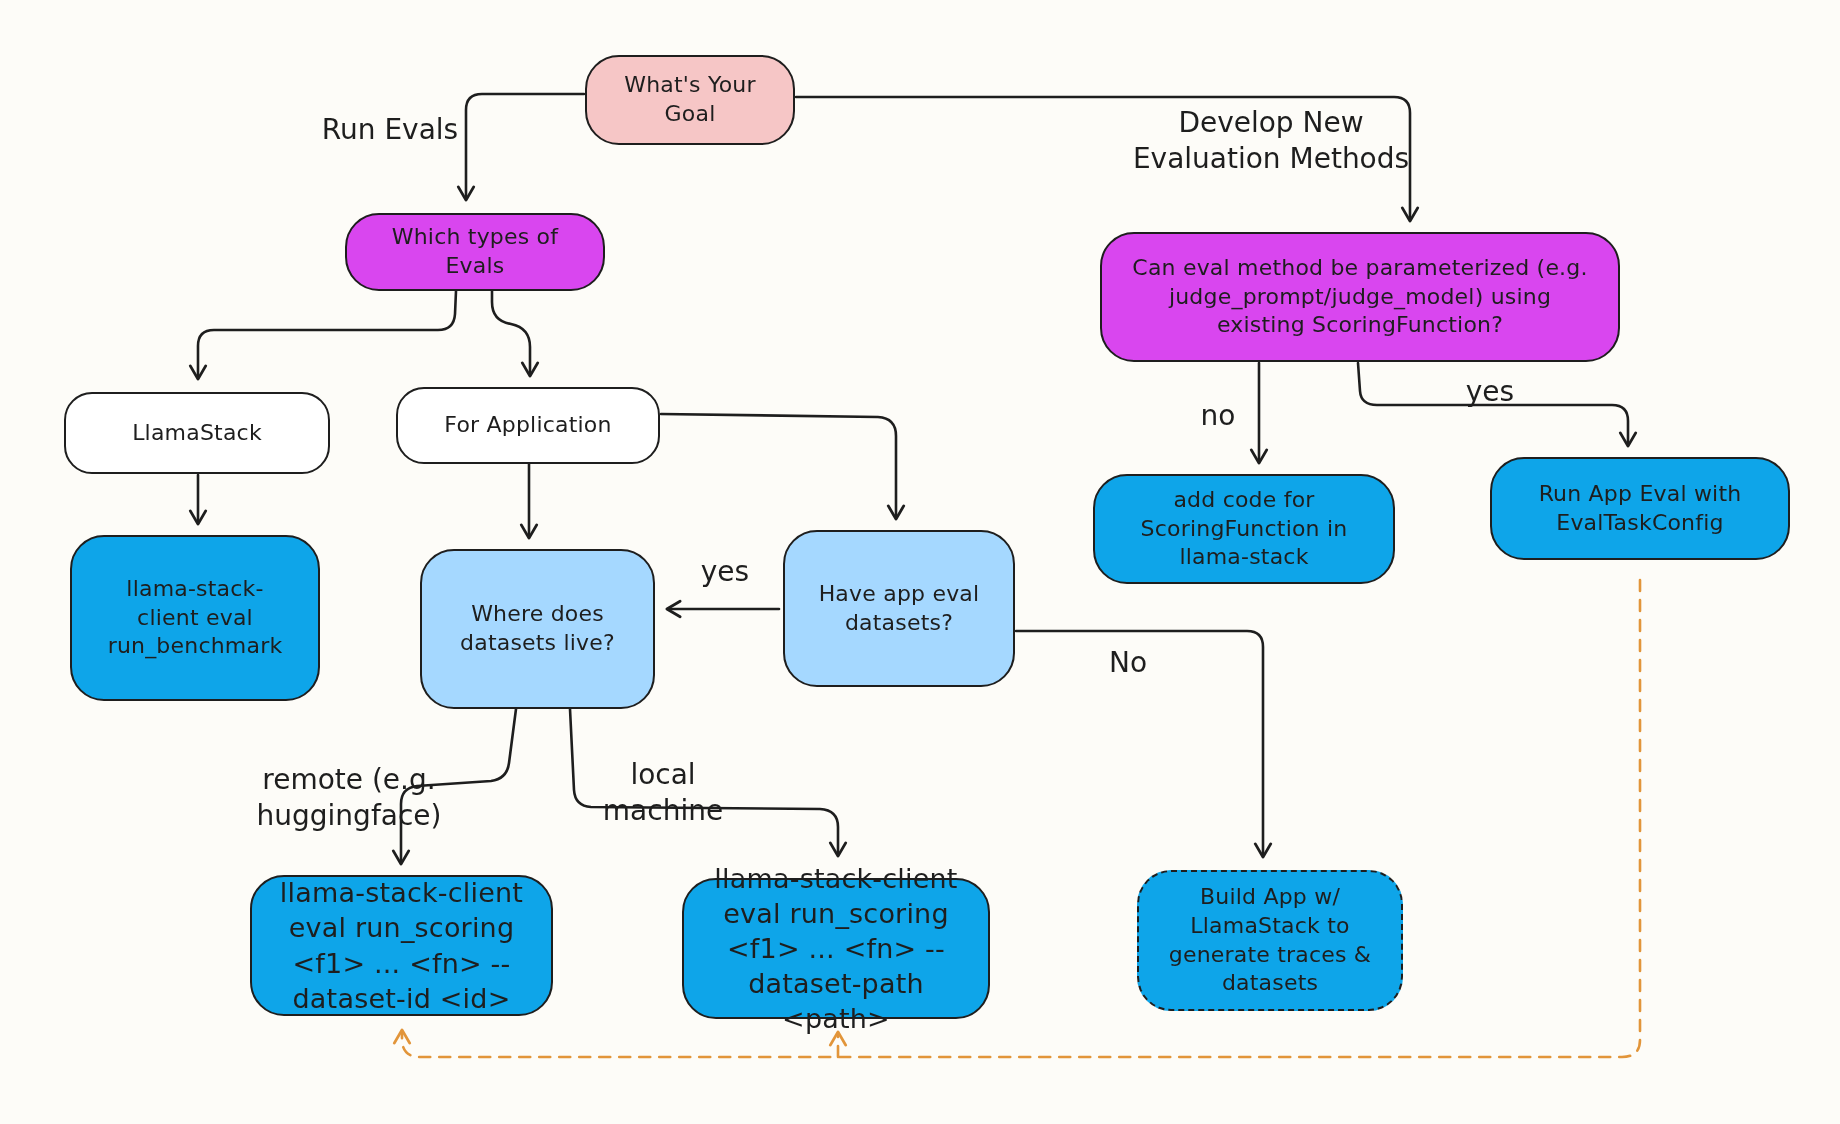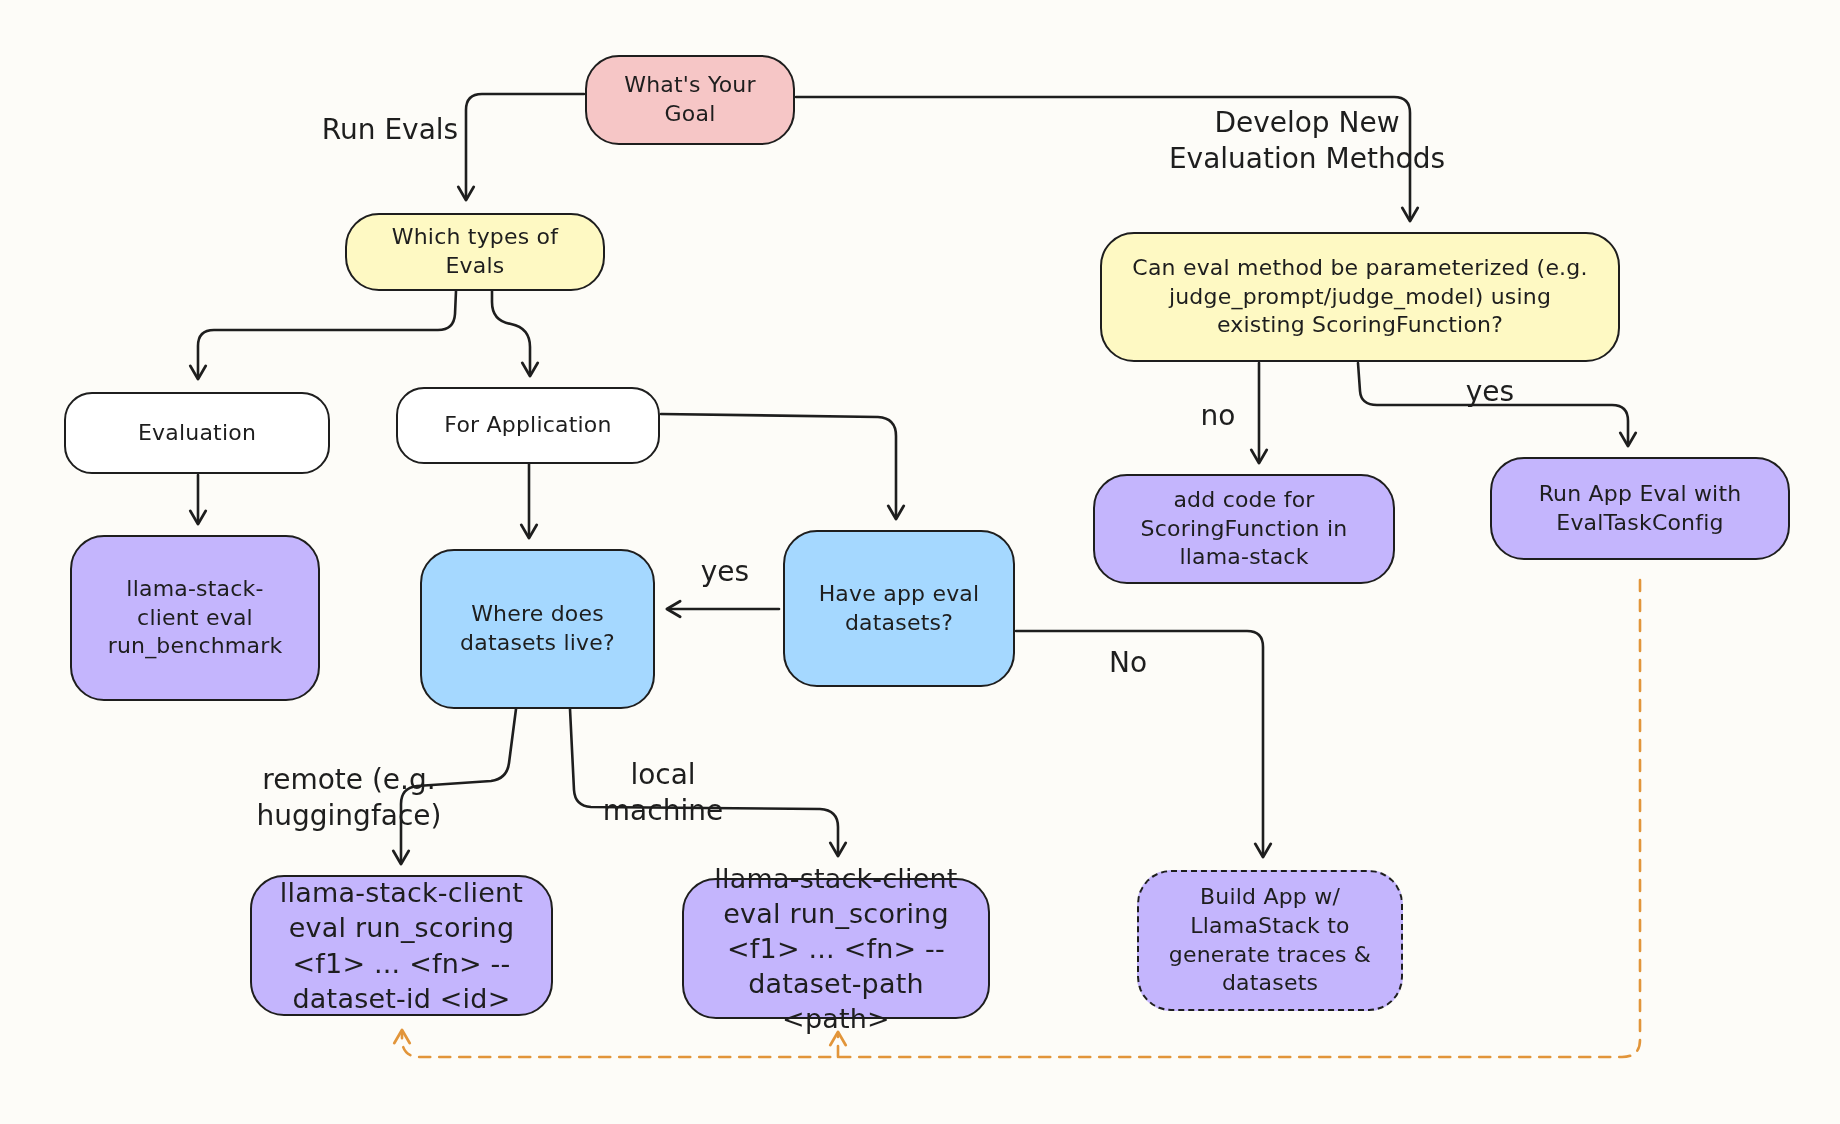--- a/index.html
+++ b/index.html
@@ -19,23 +19,23 @@
     border-radius:34px;
     box-sizing:border-box;
     text-align:center;
     padding:8px 26px;
     font-size:22px;line-height:1.3;
     letter-spacing:0.2px;
   }
   .node.small{border-radius:28px;}
   .node.codebox{font-size:27px;padding:8px 16px;}
   .pink{background:#f6c6c6;}
-  .green{background:#fef9c3;}
+  .green{background:#d946ef;}
   .blue{background:#a5d8ff;}
-  .yellow{background:#c4b5fd;}
+  .yellow{background:#0ea5e9;}
   .white{background:#ffffff;}
   .dashedborder{border-style:dashed;}
   .edge-label{
     position:absolute;
     font-size:28px;line-height:1.3;
     text-align:center;
     white-space:pre-line;
   }
 </style>
 </head>
@@ -81,21 +81,21 @@
 
   <div class="node green" style="left:345px;top:213px;width:260px;height:78px;">
     <span>Which types of Evals</span>
   </div>
 
   <div class="node green" style="left:1100px;top:232px;width:520px;height:130px;padding:8px 30px;">
     <span>Can eval method be parameterized (e.g. judge_prompt/judge_model) using existing ScoringFunction?</span>
   </div>
 
   <div class="node white small" style="left:64px;top:392px;width:266px;height:82px;">
-    <span>Evaluation</span>
+    <span>LlamaStack</span>
   </div>
 
   <div class="node yellow" style="left:70px;top:535px;width:250px;height:166px;">
     <span>llama-stack-client eval run_benchmark</span>
   </div>
 
   <div class="node white small" style="left:396px;top:387px;width:264px;height:77px;">
     <span>For Application</span>
   </div>
 
@@ -122,21 +122,21 @@
   <div class="node yellow codebox" style="left:682px;top:878px;width:308px;height:141px;">
     <span>llama-stack-client eval run_scoring &lt;f1&gt; ... &lt;fn&gt; --dataset-path &lt;path&gt;</span>
   </div>
 
   <div class="node yellow dashedborder" style="left:1137px;top:870px;width:266px;height:141px;padding:8px 18px;">
     <span>Build App w/ LlamaStack to generate traces &amp; datasets</span>
   </div>
 
   <div class="edge-label" style="left:300px;top:112px;width:180px;">Run Evals</div>
 
-  <div class="edge-label" style="left:1152px;top:105px;width:310px;">Develop New Evaluation Methods</div>
+  <div class="edge-label" style="left:1116px;top:105px;width:310px;">Develop New Evaluation Methods</div>
 
   <div class="edge-label" style="left:1188px;top:398px;width:60px;">no</div>
 
   <div class="edge-label" style="left:1455px;top:374px;width:70px;">yes</div>
 
   <div class="edge-label" style="left:690px;top:554px;width:70px;">yes</div>
 
   <div class="edge-label" style="left:1098px;top:645px;width:60px;">No</div>
 
   <div class="edge-label" style="left:188px;top:762px;width:322px;">remote (e.g. huggingface)</div>

